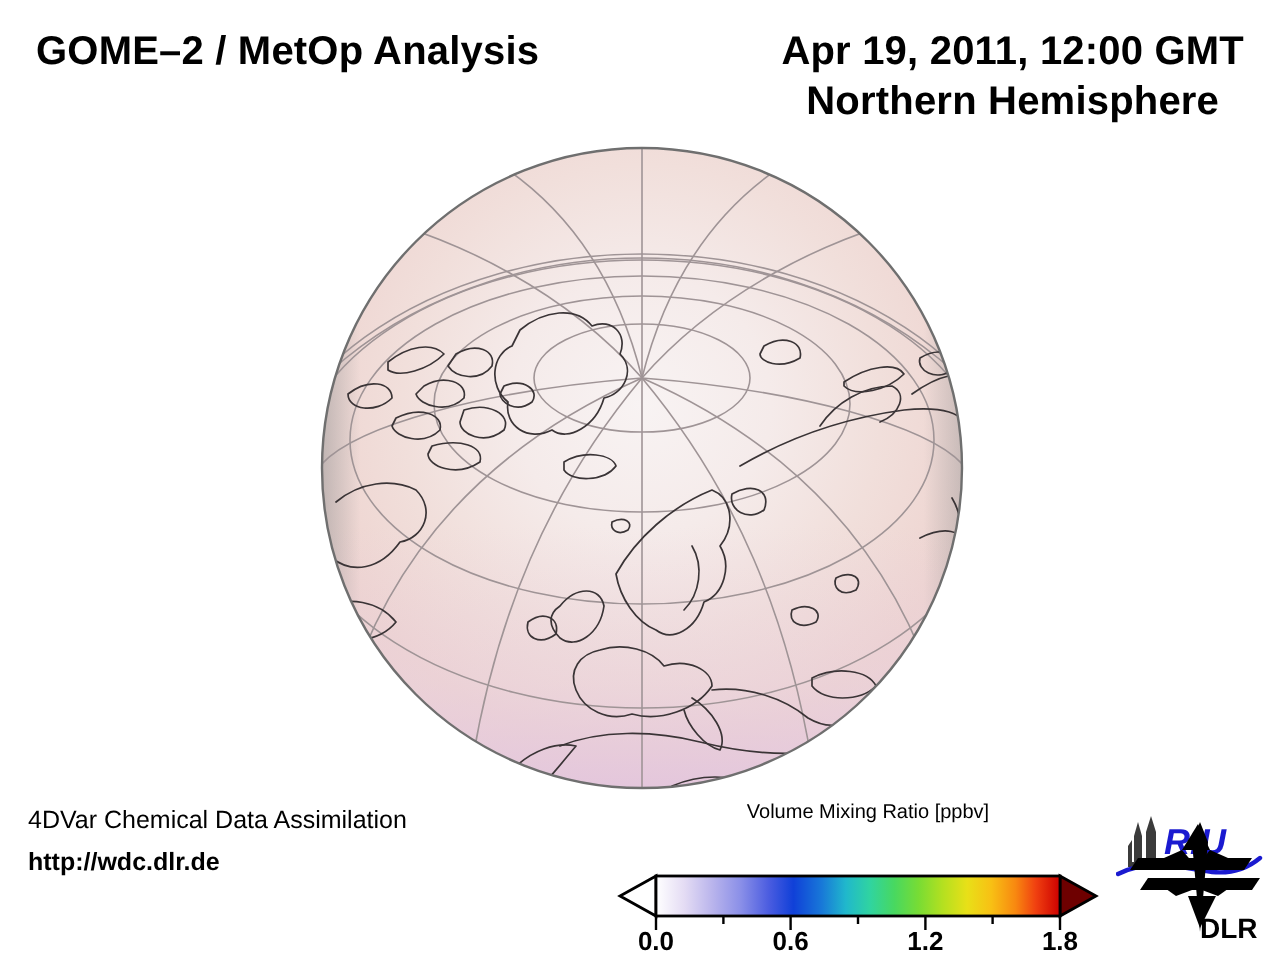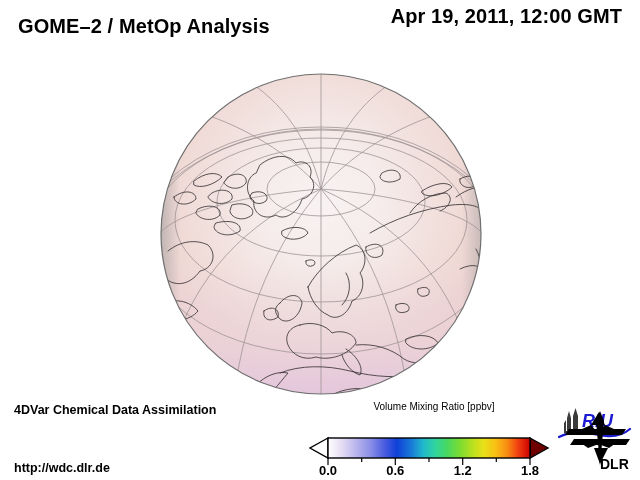--- a/index.html
+++ b/index.html
@@ -19,21 +19,21 @@
   
   #header-left {
     position: absolute;
     left: 18px;
     top: 14px;
     text-align: left;
   }
   #header-right {
     position: absolute;
     right: 18px;
-    top: 4px;
+    top: 14px;
     text-align: center;
   }
   .hdr-line {
     font-size: 20px;
     font-weight: bold;
     line-height: 25px;
     white-space: nowrap;
     letter-spacing: 0.1px;
   }
 
@@ -59,27 +59,26 @@
   }
 
   
   #footer-left {
     position: absolute;
     left: 14px;
     top: 400px;
   }
   .ftr-line {
     font-size: 12.5px;
-    font-weight: bold;
+    font-weight: normal;
     line-height: 21px;
     white-space: nowrap;
   }
   .ftr-line.url {
     font-weight: bold;
-    margin-top: 37px;
   }
 
   
   #colorbar-block {
     position: absolute;
     left: 300px;
     top: 401px;
     width: 258px;
   }
   #colorbar-title {
@@ -114,20 +113,21 @@
 </style>
 </head>
 <body>
 
 <div id="header-left">
   <div class="hdr-line">GOME–2 / MetOp Analysis</div>
 </div>
 
 <div id="header-right">
   <div class="hdr-line">Apr 19, 2011, 12:00 GMT</div>
+  <div class="hdr-line">Northern Hemisphere</div>
 </div>
 
 <div id="globe-panel">
   <div id="globe-wrap">
     <svg id="globe-svg" viewBox="0 0 322 322" xmlns="http://www.w3.org/2000/svg">
       <defs>
         <clipPath id="sphereClip">
           <circle cx="161" cy="161" r="160"></circle>
         </clipPath>
         <radialGradient id="fieldGrad" cx="50%" cy="40%" r="72%">

